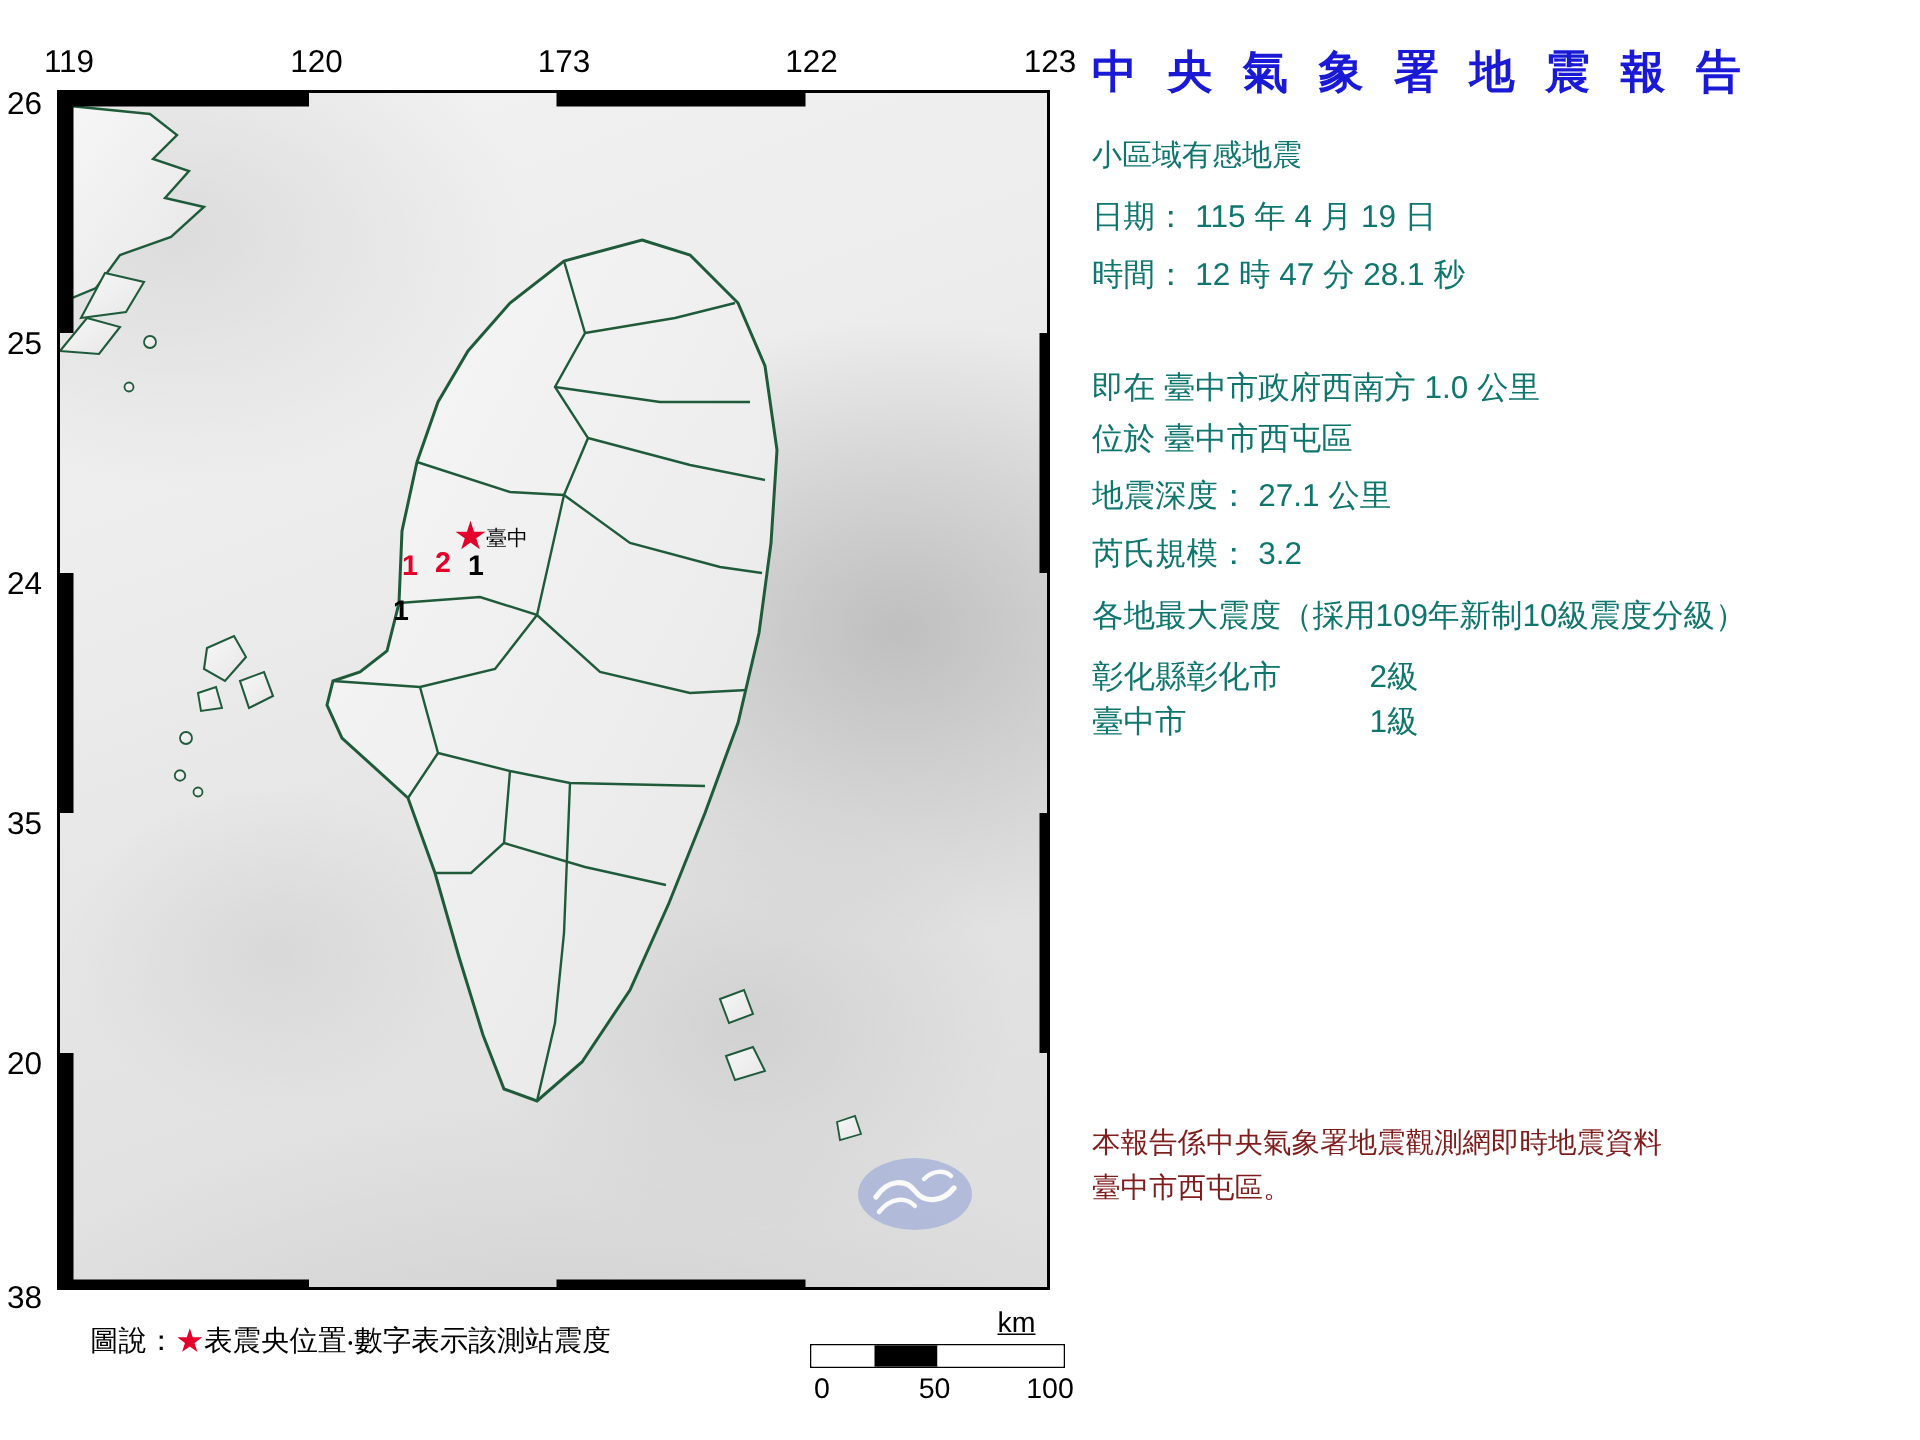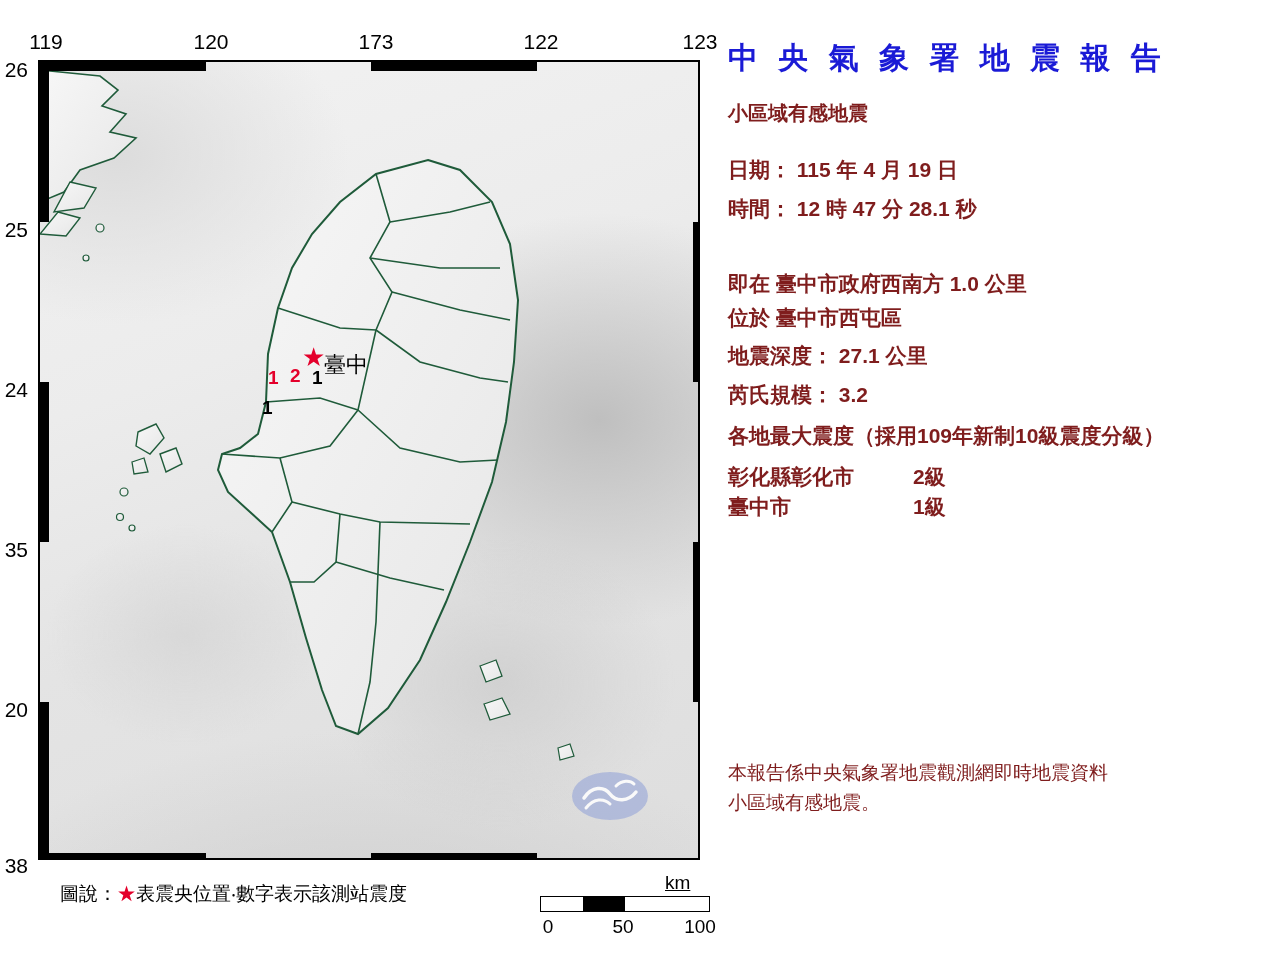--- a/index.html
+++ b/index.html
@@ -35,40 +35,40 @@
       radial-gradient(ellipse 30% 20% at 22% 72%, #cfcfcf 0%, rgba(207,207,207,0) 70%);
   }
   
   #island{position:absolute;left:0;top:0;width:662px;height:800px;}
 
   
   #epicenter{position:absolute;color:#e4002b;font-size:26px;line-height:1;}
   .intensity{position:absolute;font-size:19px;font-weight:bold;}
   .int-red{color:#e4002b;}
   .int-black{color:#000;}
-  #city-label{position:absolute;font-size:22px;color:#000;}
+  #city-label{position:absolute;font-size:14px;color:#000;}
 
   
   #cwa-logo{position:absolute;right:48px;bottom:34px;width:80px;height:56px;opacity:.85;}
 
   
   #map-caption{position:absolute;left:60px;top:880px;font-size:19px;color:#000;white-space:nowrap;}
   #map-caption .star{color:#e4002b;}
 
   
   #scalebar{position:absolute;left:540px;top:896px;width:170px;height:16px;border:1px solid #000;box-sizing:border-box;display:flex;}
   #scalebar div{height:100%;}
   #scale-unit{position:absolute;left:665px;top:872px;font-size:19px;text-decoration:underline;}
   .scale-num{position:absolute;top:916px;font-size:19px;transform:translateX(-50%);}
 
   
-  #report{position:absolute;left:728px;top:10px;width:552px;height:864px;color:#1a1ad6;}
+  #report{position:absolute;left:728px;top:0;width:552px;height:864px;color:#1a1ad6;}
   #report-title{position:absolute;left:0;top:28px;font-size:30px;font-weight:bold;letter-spacing:6px;color:#1a1ad6;white-space:nowrap;}
-  .rline{position:absolute;left:0;font-size:20px;color:#7f1d1d;white-space:nowrap;font-weight:bold;}
-  .rline.big{font-size:21px;margin-top:16px;}
+  .rline{position:absolute;left:0;font-size:20px;color:#0f766e;white-space:nowrap;}
+  .rline.big{font-size:21px;}
   #footer-note{position:absolute;left:0;bottom:56px;font-size:19px;line-height:30px;color:#7f1d1d;}
 </style>
 </head>
 <body>
 
 <div id="map-panel">
 
   <div class="lon-label" style="left:46px">119</div>
   <div class="lon-label" style="left:211px">120</div>
   <div class="lon-label" style="left:376px">173</div>
@@ -193,15 +193,15 @@
 
   <div class="rline big" style="top:437px">
     <span style="display:inline-block;width:185px">彰化縣彰化市</span><span>2級</span>
   </div>
   <div class="rline big" style="top:467px">
     <span style="display:inline-block;width:185px">臺中市</span><span>1級</span>
   </div>
 
   <div id="footer-note">
     <div>本報告係中央氣象署地震觀測網即時地震資料</div>
-    <div>小區域有感地震。</div>
+    <div>臺中市西屯區。</div>
   </div>
 </div>
 
 </body></html>

